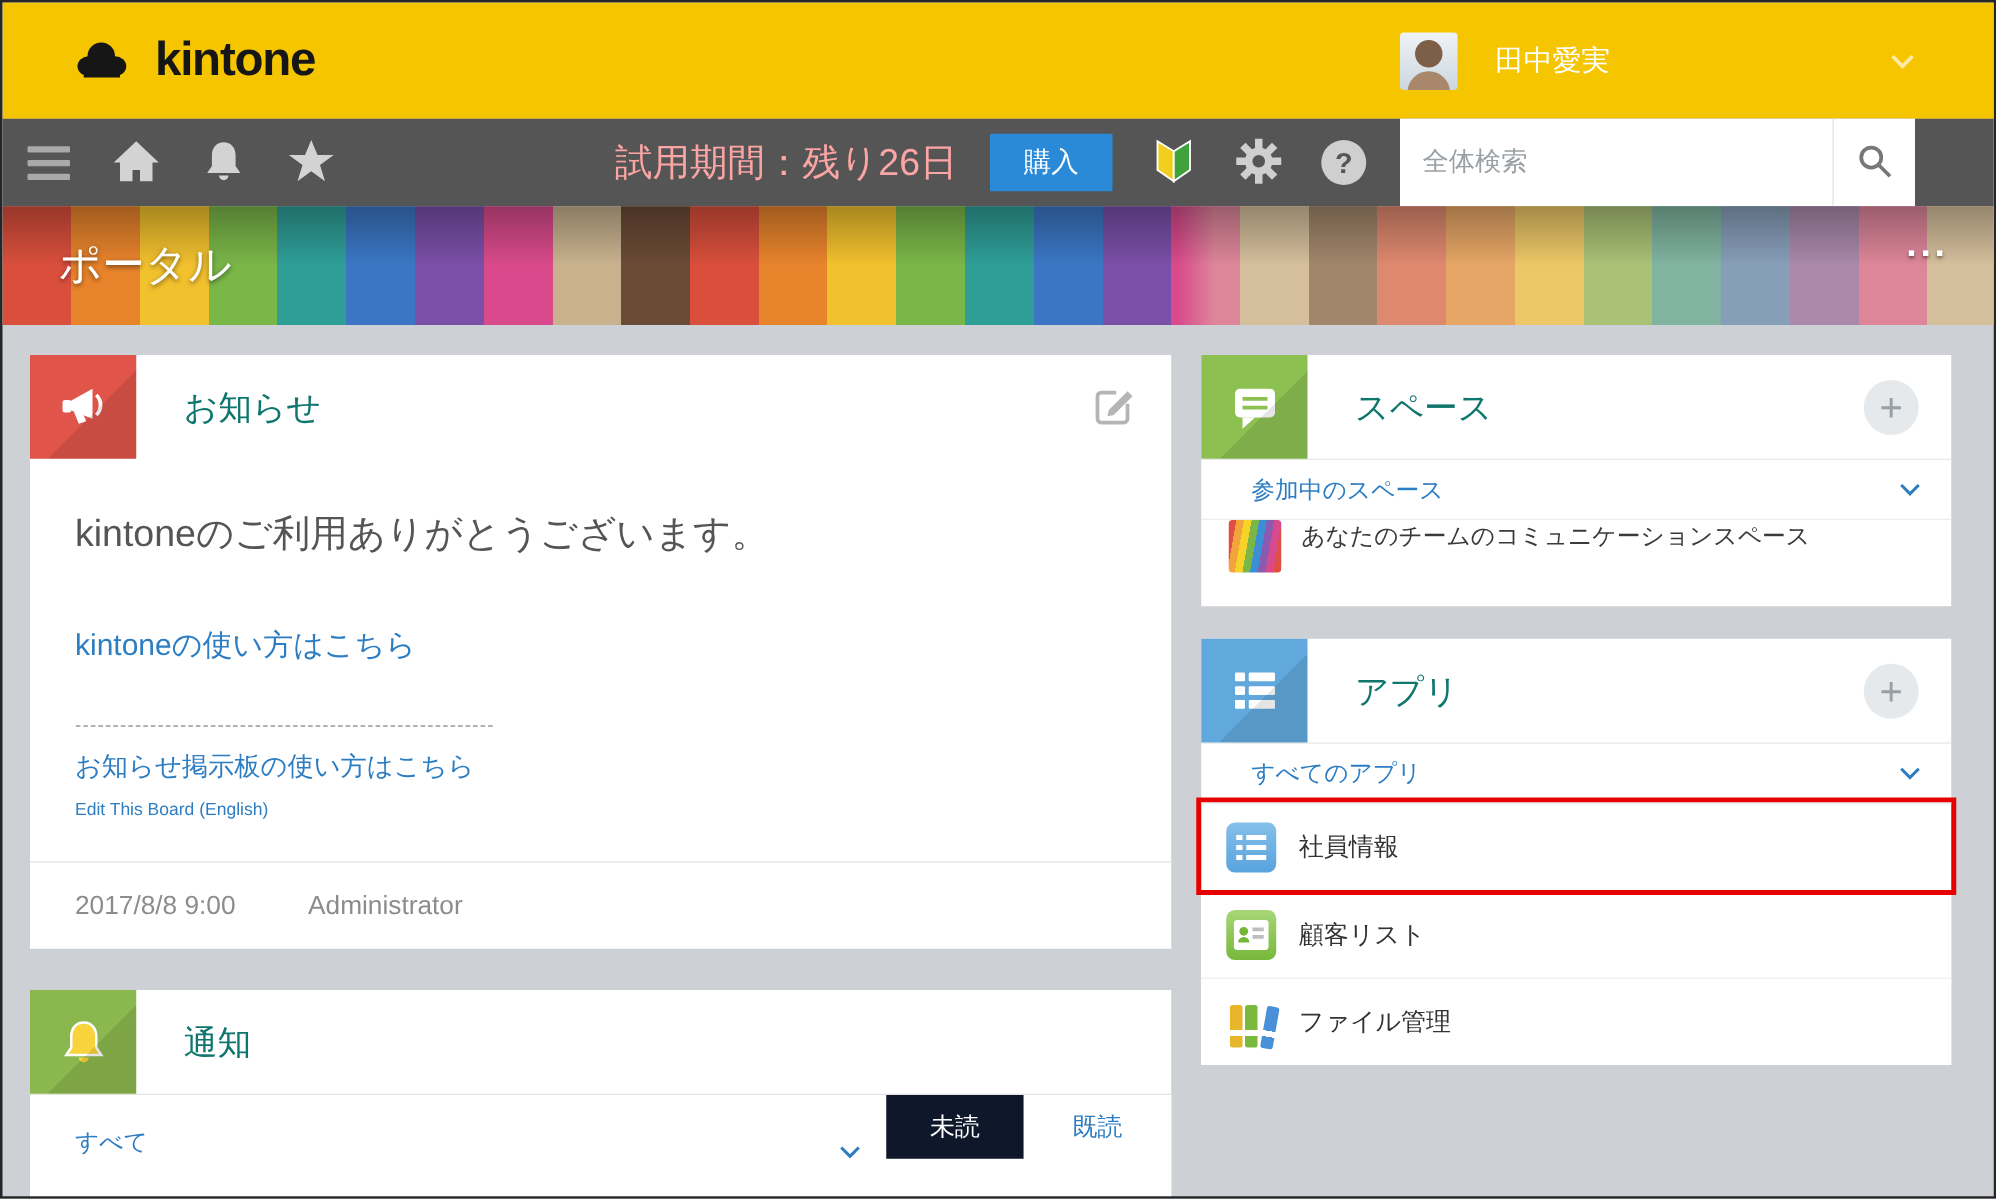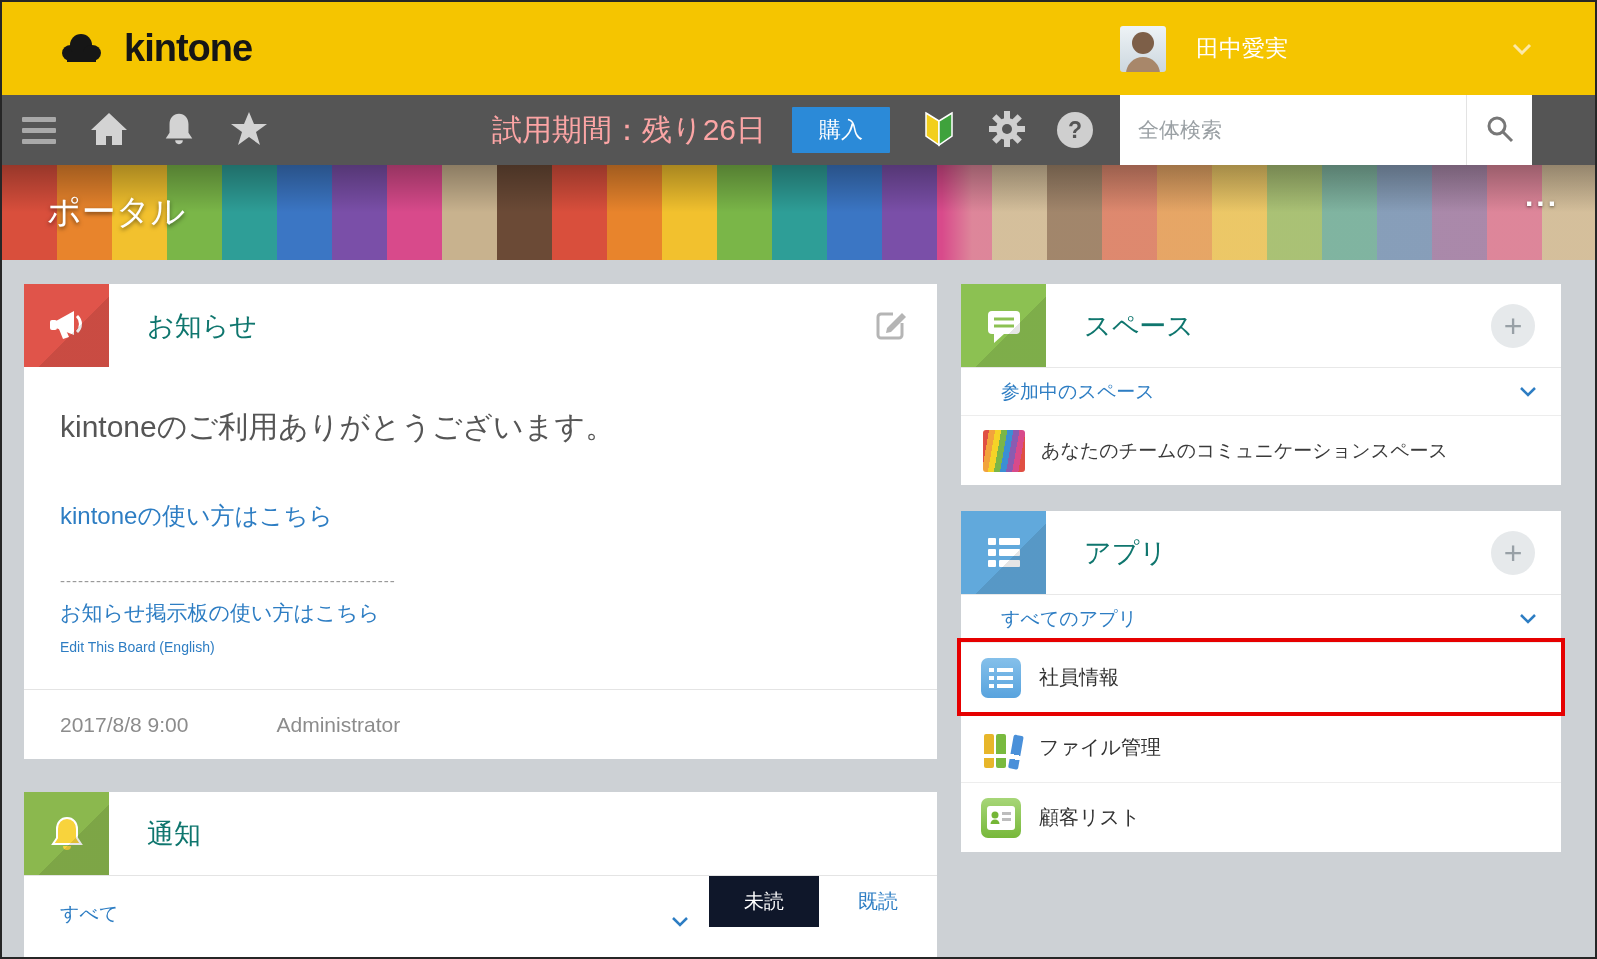--- a/index.html
+++ b/index.html
@@ -59,35 +59,35 @@
 
   
   .announce-body{padding:40px 36px 0 36px}
   .announce-heading{font-size:30px;color:#555;font-weight:normal}
   .link{color:#2d7dc3;cursor:pointer;text-decoration:none;display:inline-block}
   .link-usage{margin-top:52px;font-size:24px}
   .divider-dashes{margin-top:40px;font-size:15px;color:#9a9a9a;letter-spacing:1px;white-space:nowrap;overflow:hidden}
   .link-board{margin-top:10px;font-size:21px}
   .link-edit{margin-top:12px;font-size:14px;display:block;width:max-content}
   .announce-foot{margin-top:34px;border-top:1px solid #e4e4e4;height:70px;display:flex;align-items:center;padding-left:36px;color:#8c8c8c;font-size:21px}
-  .announce-author{margin-left:88px}
+  .announce-author{margin-left:58px}
 
   
   .notify-panel{margin-top:33px}
   .notify-filter{height:52px;border-top:1px solid #e4e4e4;display:flex;align-items:stretch}
   .filter-select{display:flex;align-items:flex-end;flex:1;padding-left:36px;color:#2d7dc3;font-size:19px;cursor:pointer}
   .filter-select .chev{margin-left:auto;margin-right:20px;display:flex}
   .unread-btn{width:110px;background:#0f172a;color:#fff;font-size:20px;display:flex;align-items:center;justify-content:center}
   .read-btn{width:118px;background:#fff;color:#2d7dc3;font-size:20px;display:flex;align-items:center;justify-content:center}
   .notify-pad{height:40px;background:#fff}
 
   
   .filter-row{height:48px;border-top:1px solid #e8e8e8;display:flex;align-items:center;padding:0 24px 0 40px;color:#2d7dc3;font-size:19px;cursor:pointer}
   .filter-row .chev{margin-left:auto;display:flex}
-  .space-item{height:70px;border-top:1px solid #ededed;display:flex;align-items:center;padding-left:22px;cursor:pointer}
+  .space-item{height:70px;border-top:1px solid #ededed;display:flex;align-items:flex-start;padding-left:22px;cursor:pointer}
   .space-thumb{width:42px;height:42px;border-radius:3px;flex:none;background:repeating-linear-gradient(100deg,#e04f43 0 6px,#f2a33c 6px 12px,#f5d327 12px 18px,#7ab648 18px 24px,#3b8fd4 24px 30px,#8b5bb1 30px 36px,#d84a8b 36px 42px)}
   .space-name{margin-left:16px;font-size:19px;color:#3a3a3a}
   .apps-panel{margin-top:26px}
   .app-item{height:70px;border-top:1px solid #ededed;display:flex;align-items:center;padding-left:20px;cursor:pointer;background:#fff}
   .app-item.highlight{box-shadow:0 0 0 4px #e60000;position:relative;z-index:1}
   .app-icon{width:40px;height:40px;border-radius:7px;display:flex;align-items:center;justify-content:center;flex:none}
   .app-icon.blue{background:linear-gradient(180deg,#85c0ea,#58a3de)}
   .app-icon.green{background:linear-gradient(180deg,#a7d678,#77b83a)}
   .app-name{margin-left:18px;font-size:20px;color:#333}
   .binder-icon{width:40px;height:40px;display:flex;align-items:flex-end;justify-content:center;gap:2px;flex:none}
@@ -337,36 +337,36 @@
                   <rect x="9" y="11" width="16" height="4"></rect>
                   <rect x="1" y="19" width="5" height="4"></rect>
                   <rect x="9" y="19" width="16" height="4"></rect>
                 </g>
               </svg>
           </span>
           <span class="app-name">社員情報</span>
         </div>
 
         <div class="app-item">
-          <span class="binder-icon">
-            <span class="binder y"></span>
-              <span class="binder g"></span>
-              <span class="binder b"></span>
-          </span>
-          <span class="app-name">ファイル管理</span>
-        </div>
-
-        <div class="app-item">
           <span class="app-icon green">
             <svg width="28" height="24" viewBox="0 0 28 24">
               <rect x="0" y="0" width="28" height="24" rx="3" fill="#fff"></rect>
               <circle cx="8" cy="9" r="3.5" fill="#74b636"></circle>
               <path d="M3.5 18 a4.5 4.5 0 0 1 9 0 z" fill="#74b636"></path>
               <rect x="15" y="6" width="9" height="3" fill="#bdbdbd"></rect>
               <rect x="15" y="12" width="9" height="3" fill="#bdbdbd"></rect>
             </svg>
           </span>
           <span class="app-name">顧客リスト</span>
         </div>
+
+        <div class="app-item">
+          <span class="binder-icon">
+            <span class="binder y"></span>
+              <span class="binder g"></span>
+              <span class="binder b"></span>
+          </span>
+          <span class="app-name">ファイル管理</span>
+        </div>
       </div>
     </section>
   </main>
 </div>
 
 </body></html>

